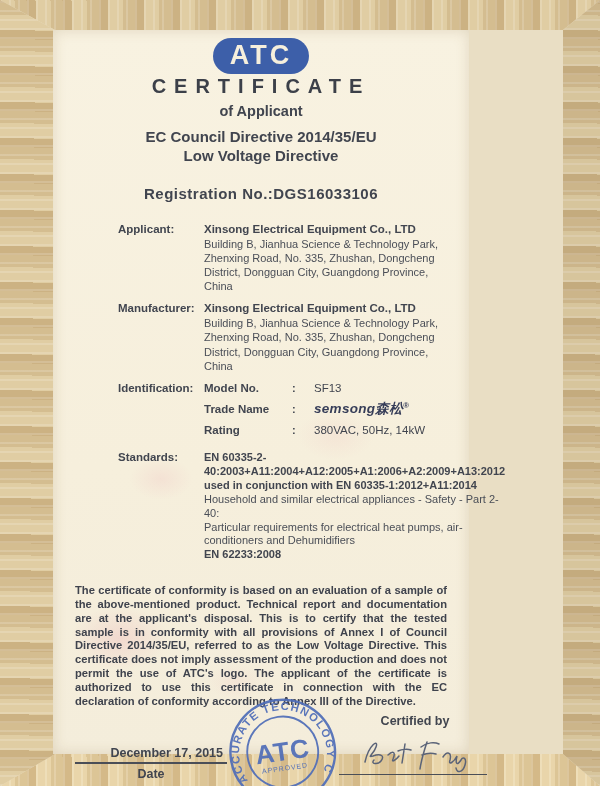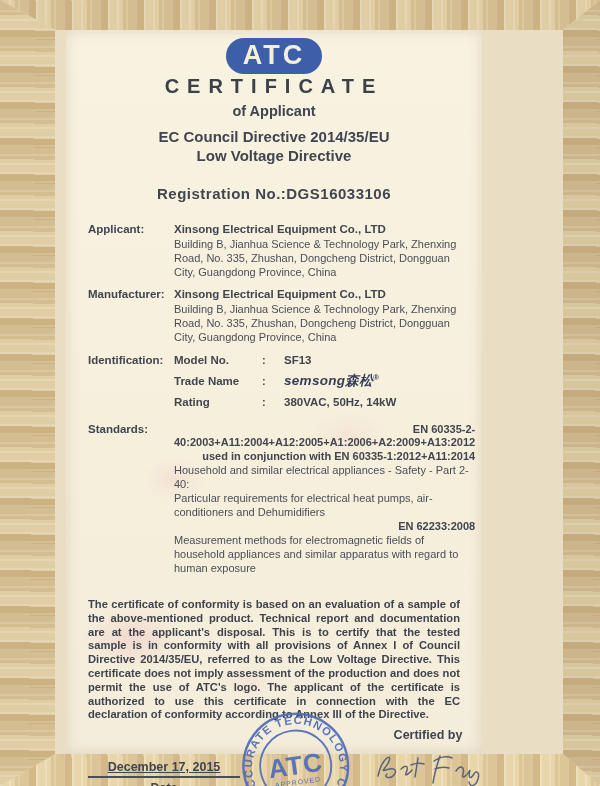--- a/index.html
+++ b/index.html
@@ -28,21 +28,21 @@
   .frame-bottom { left:0; top:754px; width:600px; height:32px;
                   clip-path: polygon(55px 0, 563px 0, 600px 32px, 0 32px);
                   filter: brightness(1.04); }
   .frame-left   { left:0; top:0; width:55px; height:786px;
                   clip-path: polygon(0 0, 55px 30px, 55px 754px, 0 786px); }
   .frame-right  { left:563px; top:0; width:37px; height:786px;
                   clip-path: polygon(37px 0, 37px 786px, 0 754px, 0 30px);
                   filter: brightness(.96); }
   
   .paper {
-    position: absolute; left:66px; top:30px; width:416px; height:724px; z-index:2;
+    position: absolute; left:53px; top:30px; width:416px; height:724px; z-index:2;
     background:
       radial-gradient(70px 45px at 16% 84%, rgba(228,132,155,.20), rgba(0,0,0,0) 70%),
       radial-gradient(45px 30px at 26% 62%, rgba(228,132,155,.12), rgba(0,0,0,0) 70%),
       radial-gradient(55px 35px at 68% 56%, rgba(228,142,158,.10), rgba(0,0,0,0) 70%),
       radial-gradient(40px 26px at 44% 90%, rgba(228,142,158,.10), rgba(0,0,0,0) 70%),
       linear-gradient(180deg, #f8f2e1 0%, #f6efdc 60%, #f4eddb 100%);
     box-shadow: inset 0 0 14px rgba(120,90,40,.18);
     padding: 8px 22px 0 22px;
   }
   
@@ -56,45 +56,45 @@
     font-size: 27px; font-weight: bold; letter-spacing: 3px;
     line-height: 1.15;
   }
   .cert-title { font-size: 20px; font-weight: bold; letter-spacing: 8px; color: #3c4049; margin-top: 1px; }
   .sub1 { font-size: 14.5px; font-weight: bold; margin-top: 5px; }
   .sub2 { font-size: 15px; font-weight: bold; margin-top: 9px; }
   .sub3 { font-size: 15px; font-weight: bold; margin-top: 2px; }
   .regno { font-size: 15px; font-weight: bold; margin-top: 21px; letter-spacing: .5px; }
   
   .rows { margin-top: 21px; font-size: 11px; }
-  .row { display: flex; margin-bottom: 9px; }
+  .row { display: flex; margin-bottom: 9px; margin-left: 43px; }
   .row-label { width: 86px; flex: 0 0 86px; font-weight: bold; font-size: 11.5px; }
   .row-value { flex: 1; }
   .val-strong { font-weight: bold; font-size: 11.5px; }
   .val-addr { margin-top: 2px; line-height: 1.28; color: #4a4e57; }
   .ident-grid .sub-row { display: flex; margin-bottom: 6px; align-items: baseline; }
   .sub-label { width: 88px; flex: 0 0 88px; font-weight: bold; font-size: 11.5px; }
   .sub-colon { width: 22px; flex: 0 0 22px; font-weight: bold; }
-  .sub-value { font-weight: bold; font-size: 11.5px; }
+  .sub-value { font-weight: normal; font-size: 11.5px; }
   .trade-logo { font-size: 13.5px; font-weight: bold; color: #363d58; letter-spacing: .3px; font-style: italic; }
   .trade-logo sup { font-size: 8px; }
   .std-line { line-height: 1.27; color: #4a4e57; }
-  .std-bold { font-weight: bold; color: #41454f; text-align: right; }
+  .std-bold { font-weight: bold; color: #41454f; }
   
   .body-para {
     margin-top: 22px;
     font-size: 11.2px; font-weight: bold; line-height: 1.23;
     text-align: justify; color: #3f434d;
   }
   
   .sign-block { display: flex; margin-top: 2px; height: 118px; position: relative; }
   .sign-left { width: 152px; flex: 0 0 152px; padding-top: 36px; }
   .date-value {
-    font-size: 12.5px; font-weight: bold; text-align: center;
-    border-bottom: 2px solid #4a4e57; padding: 0 4px 2px 4px; display: block; text-decoration: underline;
+    font-size: 12.5px; font-weight: bold; text-align: right;
+    border-bottom: 2px solid #4a4e57; padding: 0 4px 2px 4px; display: block;
   }
   .date-label { font-size: 12.5px; font-weight: bold; text-align: center; margin-top: 3px; }
   .ce { display: block; }
   .ce-left { width: 56px; margin: 8px 0 0 2px; }
   .sign-center { flex: 1; text-align: center; position: relative; }
   .stamp-wrap { margin-top: -14px; transform: rotate(-8deg); display: inline-block; opacity: .92; }
   .ce-note {
     font-size: 10.3px; font-weight: bold; line-height: 1.3;
     max-width: 268px; margin: -4px auto 0 auto; color: #474b55;
   }
@@ -166,21 +166,20 @@
       </div>
     </div>
 
     <div class="row">
       <div class="row-label">Standards:</div>
       <div class="row-value">
         <div class="std-line std-bold">EN 60335-2-40:2003+A11:2004+A12:2005+A1:2006+A2:2009+A13:2012 used in conjunction with EN 60335-1:2012+A11:2014</div>
         <div class="std-line">Household and similar electrical appliances - Safety - Part 2-40:</div>
         <div class="std-line">Particular requirements for electrical heat pumps, air-conditioners and Dehumidifiers</div>
         <div class="std-line std-bold">EN 62233:2008</div>
-        <div class="std-line">Measurement methods for electromagnetic fields of household appliances and similar apparatus with regard to human exposure</div>
       </div>
     </div>
   </div>
 
   <div class="body-para">The certificate of conformity is based on an evaluation of a sample of the above-mentioned product. Technical report and documentation are at the applicant's disposal. This is to certify that the tested sample is in conformity with all provisions of Annex I of Council Directive 2014/35/EU, referred to as the Low Voltage Directive. This certificate does not imply assessment of the production and does not permit the use of ATC's logo. The applicant of the certificate is authorized to use this certificate in connection with the EC declaration of conformity according to Annex III of the Directive.</div>
 
   <div class="sign-block">
 
     <div class="sign-left">
       <span class="date-value">December 17, 2015</span>

